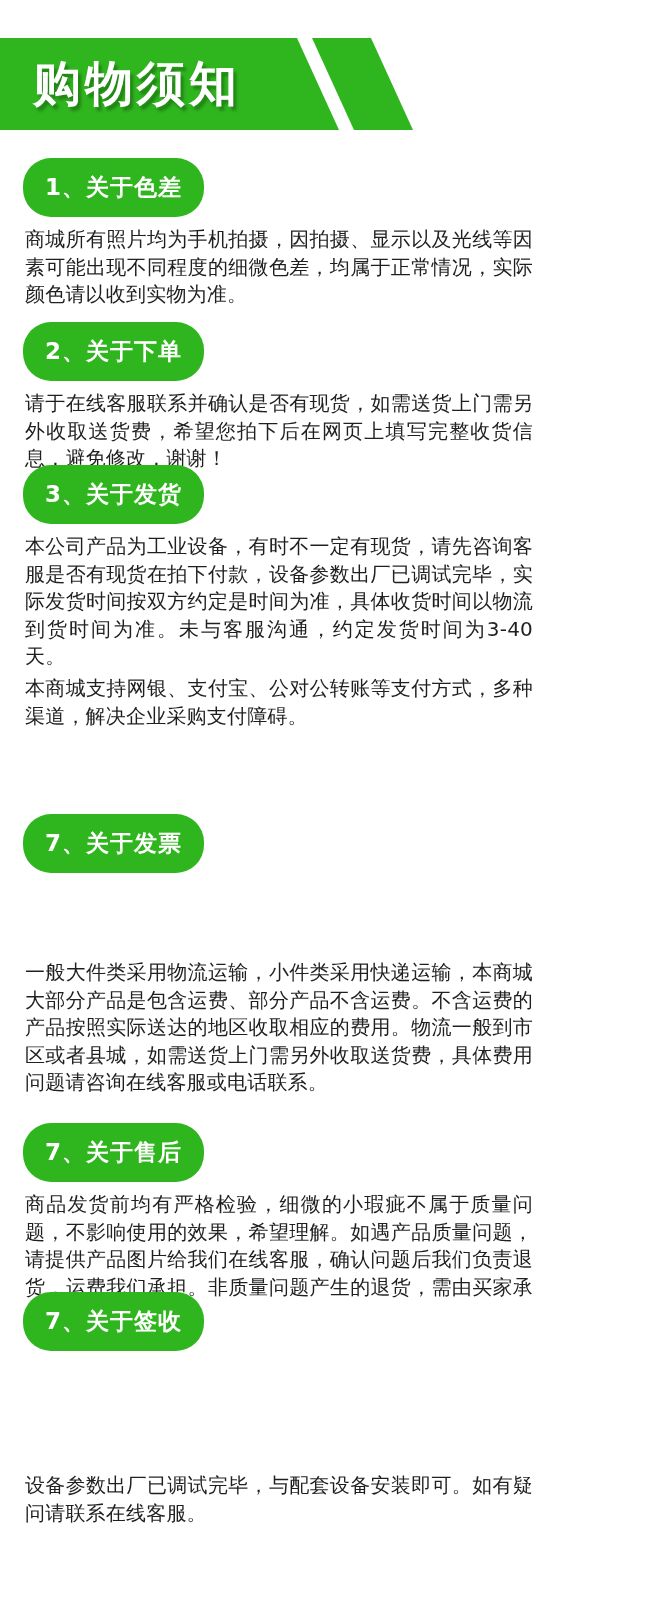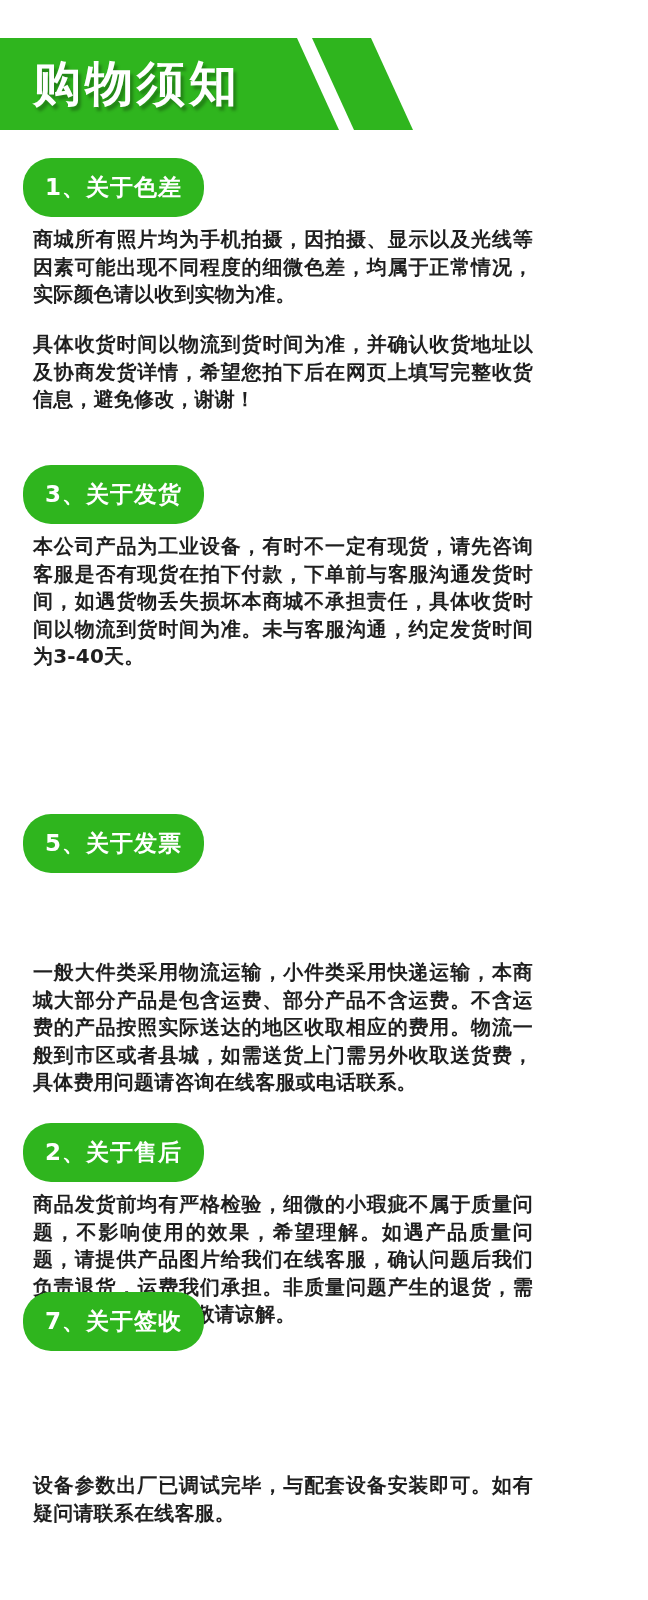--- a/index.html
+++ b/index.html
@@ -33,63 +33,65 @@
   .s1{top:158px}.s2{top:322px}.s3{top:465px}.s4{top:666px}
   .s5{top:814px}.s6{top:950px}.s7{top:1123px}.s8{top:1292px}.s9{top:1463px}
   .badge{
     display:inline-block;margin-left:23px;
     background:var(--green);color:#ffffff;
     font-size:23px;font-weight:bold;letter-spacing:1px;
     height:59px;line-height:59px;border-radius:28px;
     padding:0 22px;box-sizing:border-box;white-space:nowrap;
   }
   .body-text{
-    margin:9px 31px 0 33px;
-    font-size:20px;line-height:27.5px;font-weight:700;
+    margin:9px 31px 0 25px;
+    font-size:20px;line-height:27.5px;font-weight:400;
     color:var(--ink);text-align:justify;
     letter-spacing:0.2px;
   }
 </style>
 </head>
 <body>
 
 <header class="banner">
   <div class="banner-main">
     <span class="banner-title">购物须知</span>
   </div>
   <div class="banner-stripe"></div>
 </header>
 
 <div class="section s1">
   <span class="badge">1、关于色差</span>
   <p class="body-text">商城所有照片均为手机拍摄，因拍摄、显示以及光线等因素可能出现不同程度的细微色差，均属于正常情况，实际颜色请以收到实物为准。</p>
 </div>
 
 <div class="section s2">
-  <p class="body-text">具体收货时间以物流到货时间为准，并确认收货地址以及协商发货详情，希望您拍下后在网页上填写完整收货信息，避免修改，谢谢！</p>
+  <span class="badge">2、关于下单</span>
+  <p class="body-text">请于在线客服联系并确认是否有现货，如需送货上门需另外收取送货费，希望您拍下后在网页上填写完整收货信息，避免修改，谢谢！</p>
 </div>
 
 <div class="section s3">
   <span class="badge">3、关于发货</span>
-  <p class="body-text">本公司产品为工业设备，有时不一定有现货，请先咨询客服是否有现货在拍下付款，下单前与客服沟通发货时间，如遇货物丢失损坏本商城不承担责任，具体收货时间以物流到货时间为准。未与客服沟通，约定发货时间为3-40天。</p>
+  <p class="body-text">本公司产品为工业设备，有时不一定有现货，请先咨询客服是否有现货在拍下付款，设备参数出厂已调试完毕，实际发货时间按双方约定是时间为准，具体收货时间以物流到货时间为准。未与客服沟通，约定发货时间为3-40天。</p>
 </div>
 
 <div class="section s4">
+  <p class="body-text">本商城支持网银、支付宝、公对公转账等支付方式，多种渠道，解决企业采购支付障碍。</p>
 </div>
 
 <div class="section s5">
-  <span class="badge">5、关于发票</span>
+  <span class="badge">7、关于发票</span>
 </div>
 
 <div class="section s6">
   <p class="body-text">一般大件类采用物流运输，小件类采用快递运输，本商城大部分产品是包含运费、部分产品不含运费。不含运费的产品按照实际送达的地区收取相应的费用。物流一般到市区或者县城，如需送货上门需另外收取送货费，具体费用问题请咨询在线客服或电话联系。</p>
 </div>
 
 <div class="section s7">
-  <span class="badge">2、关于售后</span>
+  <span class="badge">7、关于售后</span>
   <p class="body-text">商品发货前均有严格检验，细微的小瑕疵不属于质量问题，不影响使用的效果，希望理解。如遇产品质量问题，请提供产品图片给我们在线客服，确认问题后我们负责退货，运费我们承担。非质量问题产生的退货，需由买家承担运费，敬请谅解。</p>
 </div>
 
 <div class="section s8">
   <span class="badge">7、关于签收</span>
 </div>
 
 <div class="section s9">
   <p class="body-text">设备参数出厂已调试完毕，与配套设备安装即可。如有疑问请联系在线客服。</p>
 </div>

